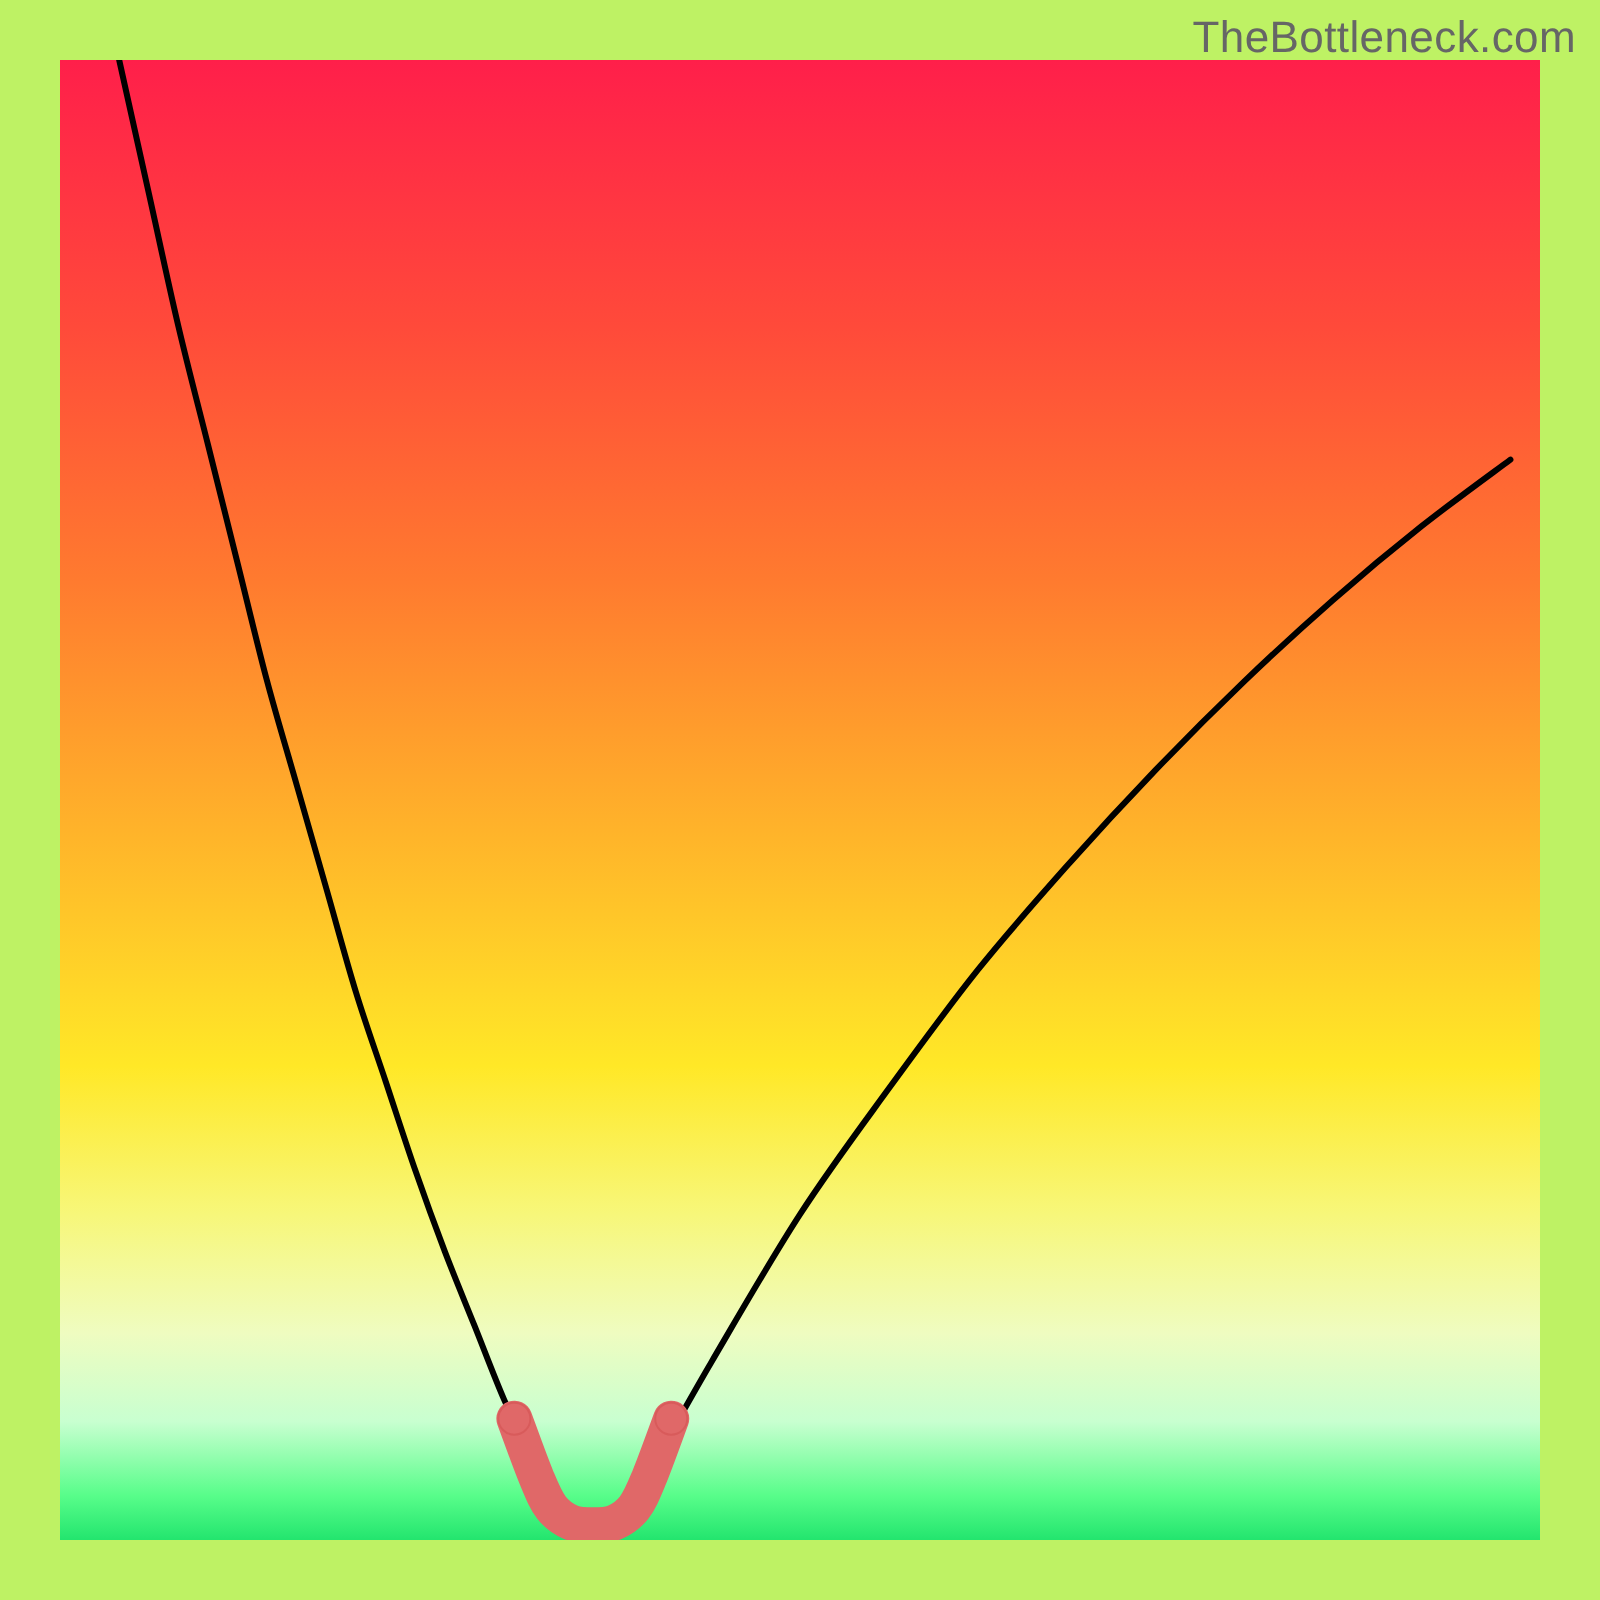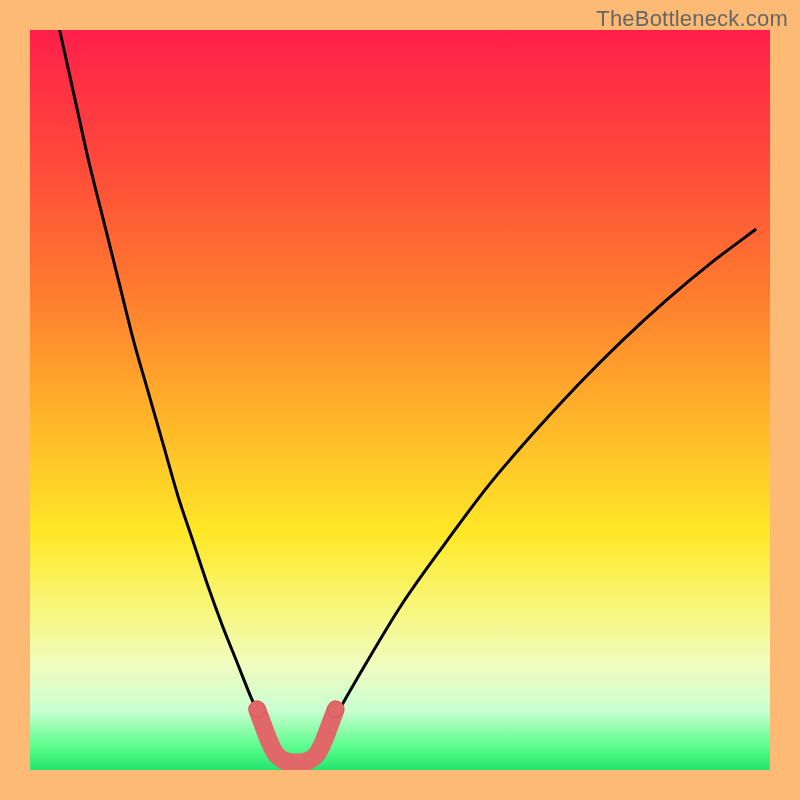--- a/index.html
+++ b/index.html
@@ -10,21 +10,21 @@
     background: #000;
     overflow: hidden;
     font-family: Arial, Helvetica, sans-serif;
   }
   .frame {
     position: absolute;
     left: 0;
     top: 0;
     width: 800px;
     height: 800px;
-    background: #fdba74;
+    background: #bef264;
   }
   .plot {
     position: absolute;
     left: 30px;
     top: 30px;
     width: 740px;
     height: 740px;
     background: linear-gradient(
       to bottom,
       #ff1f4a 0%,

